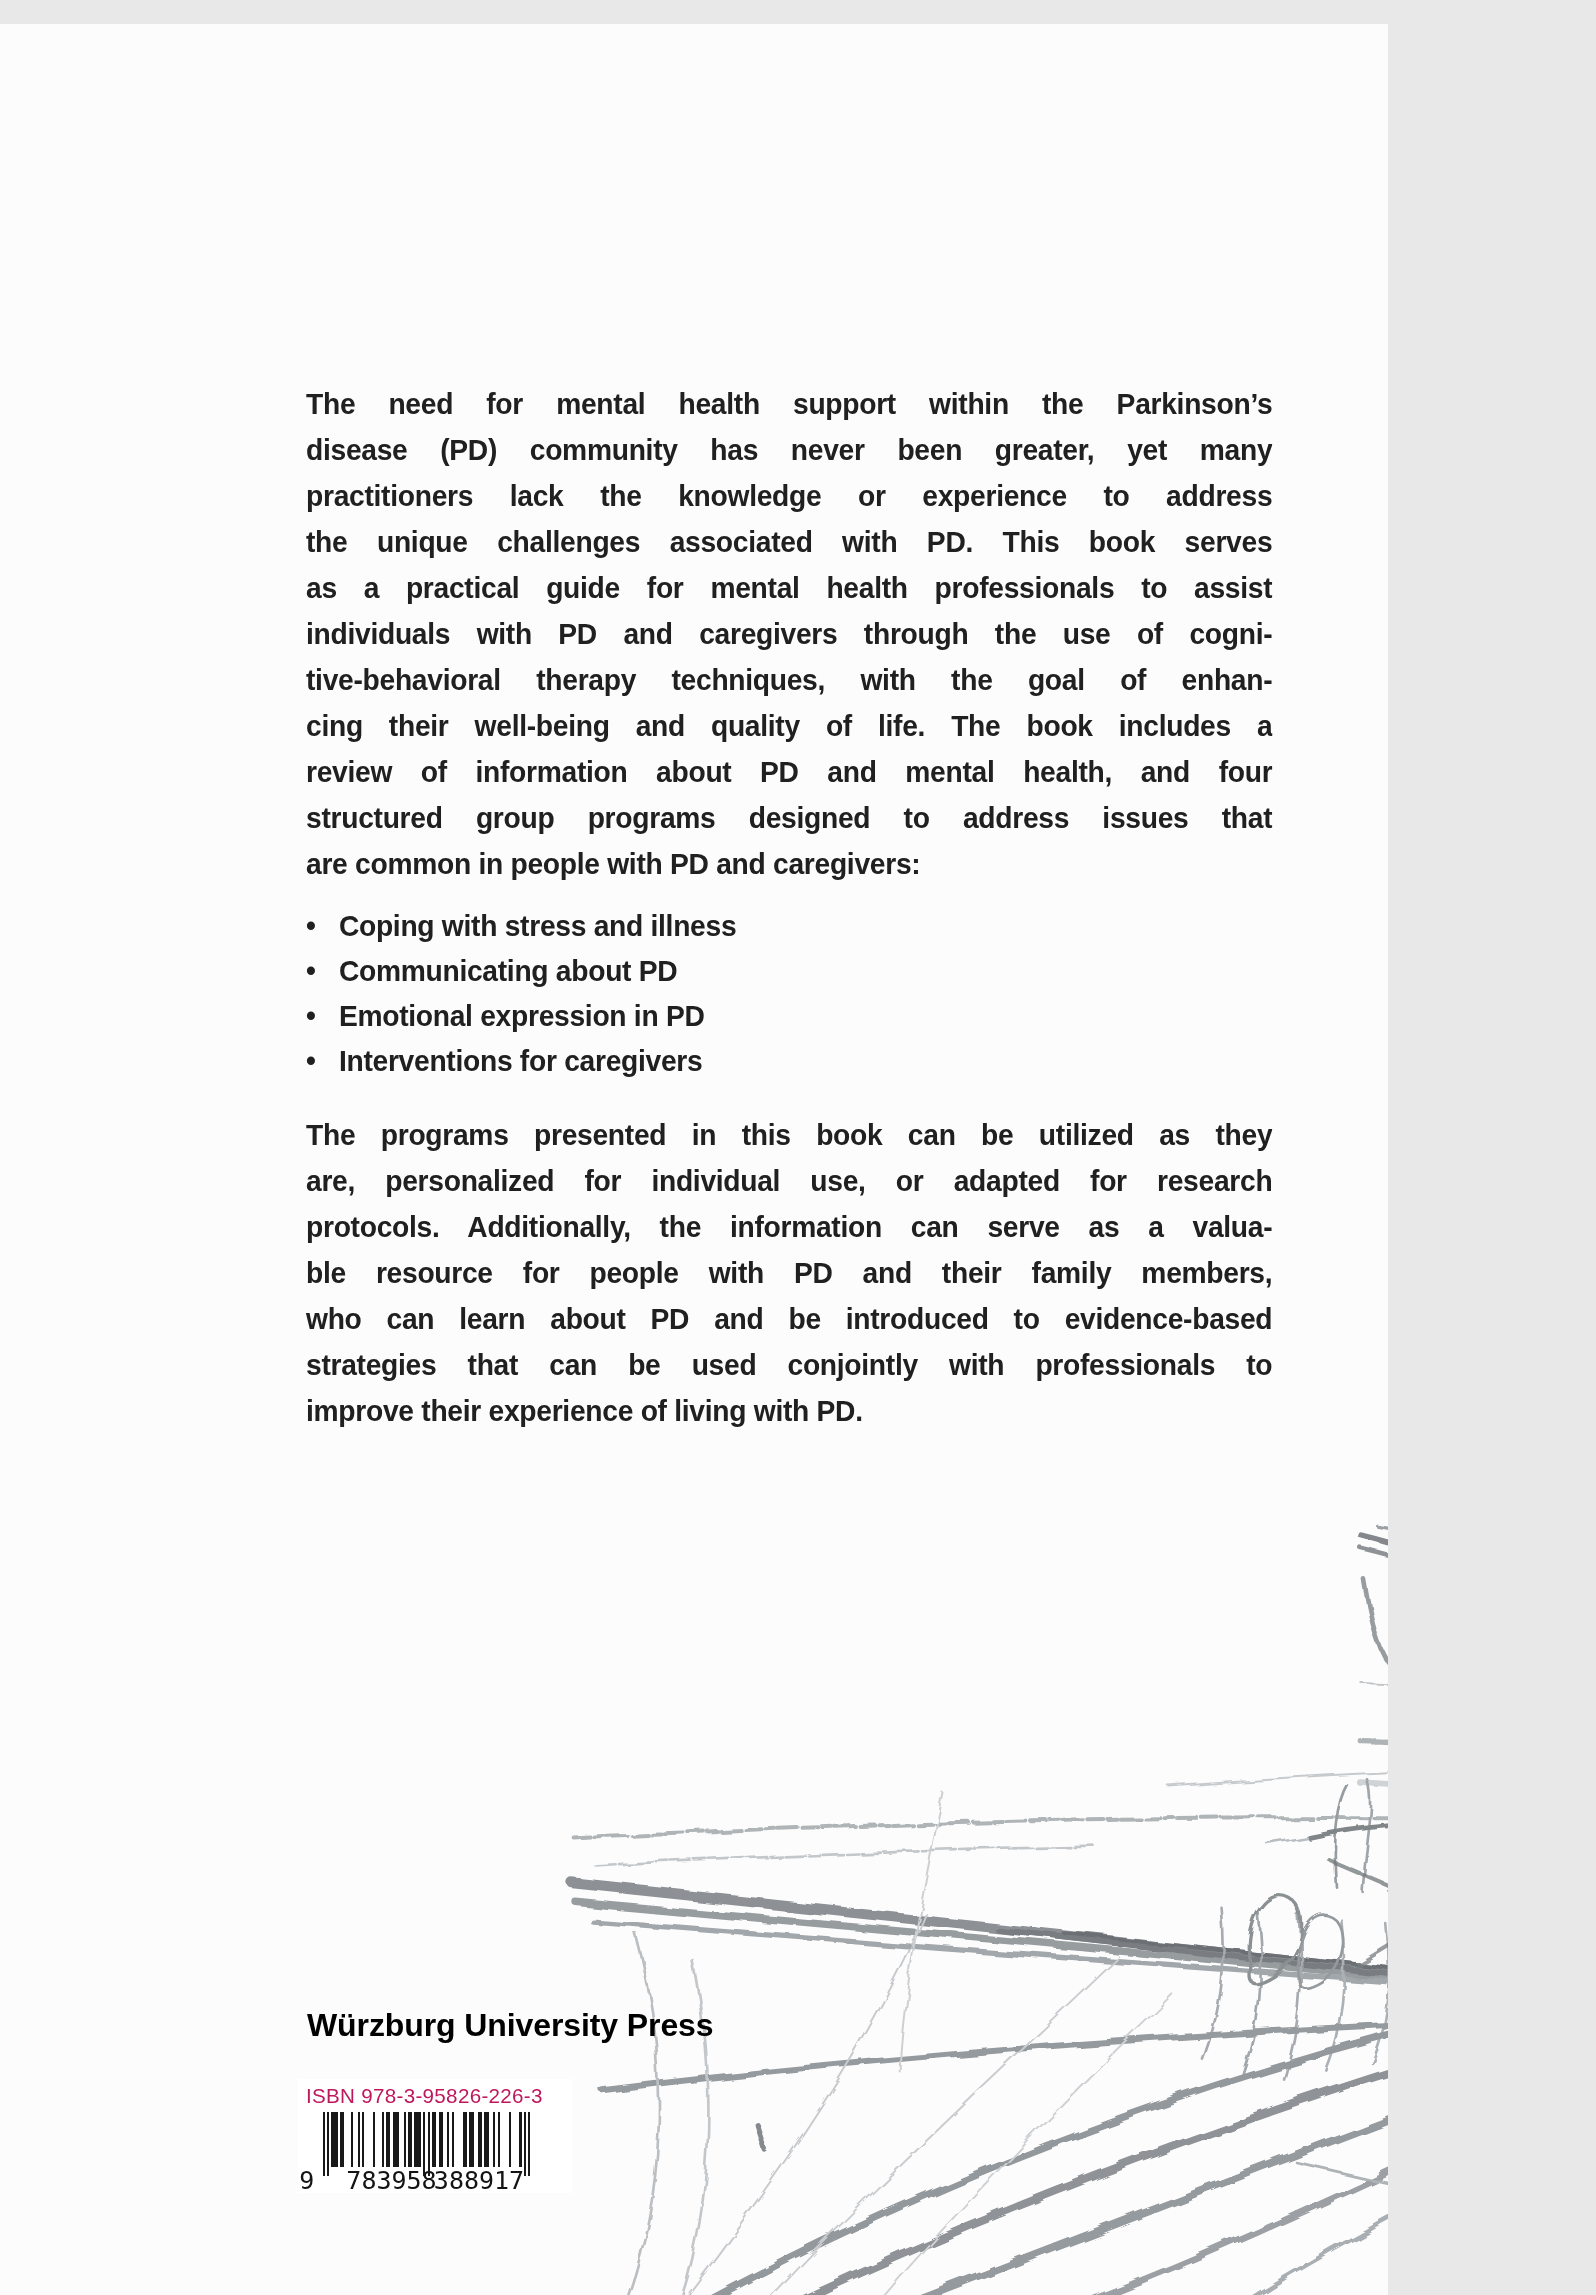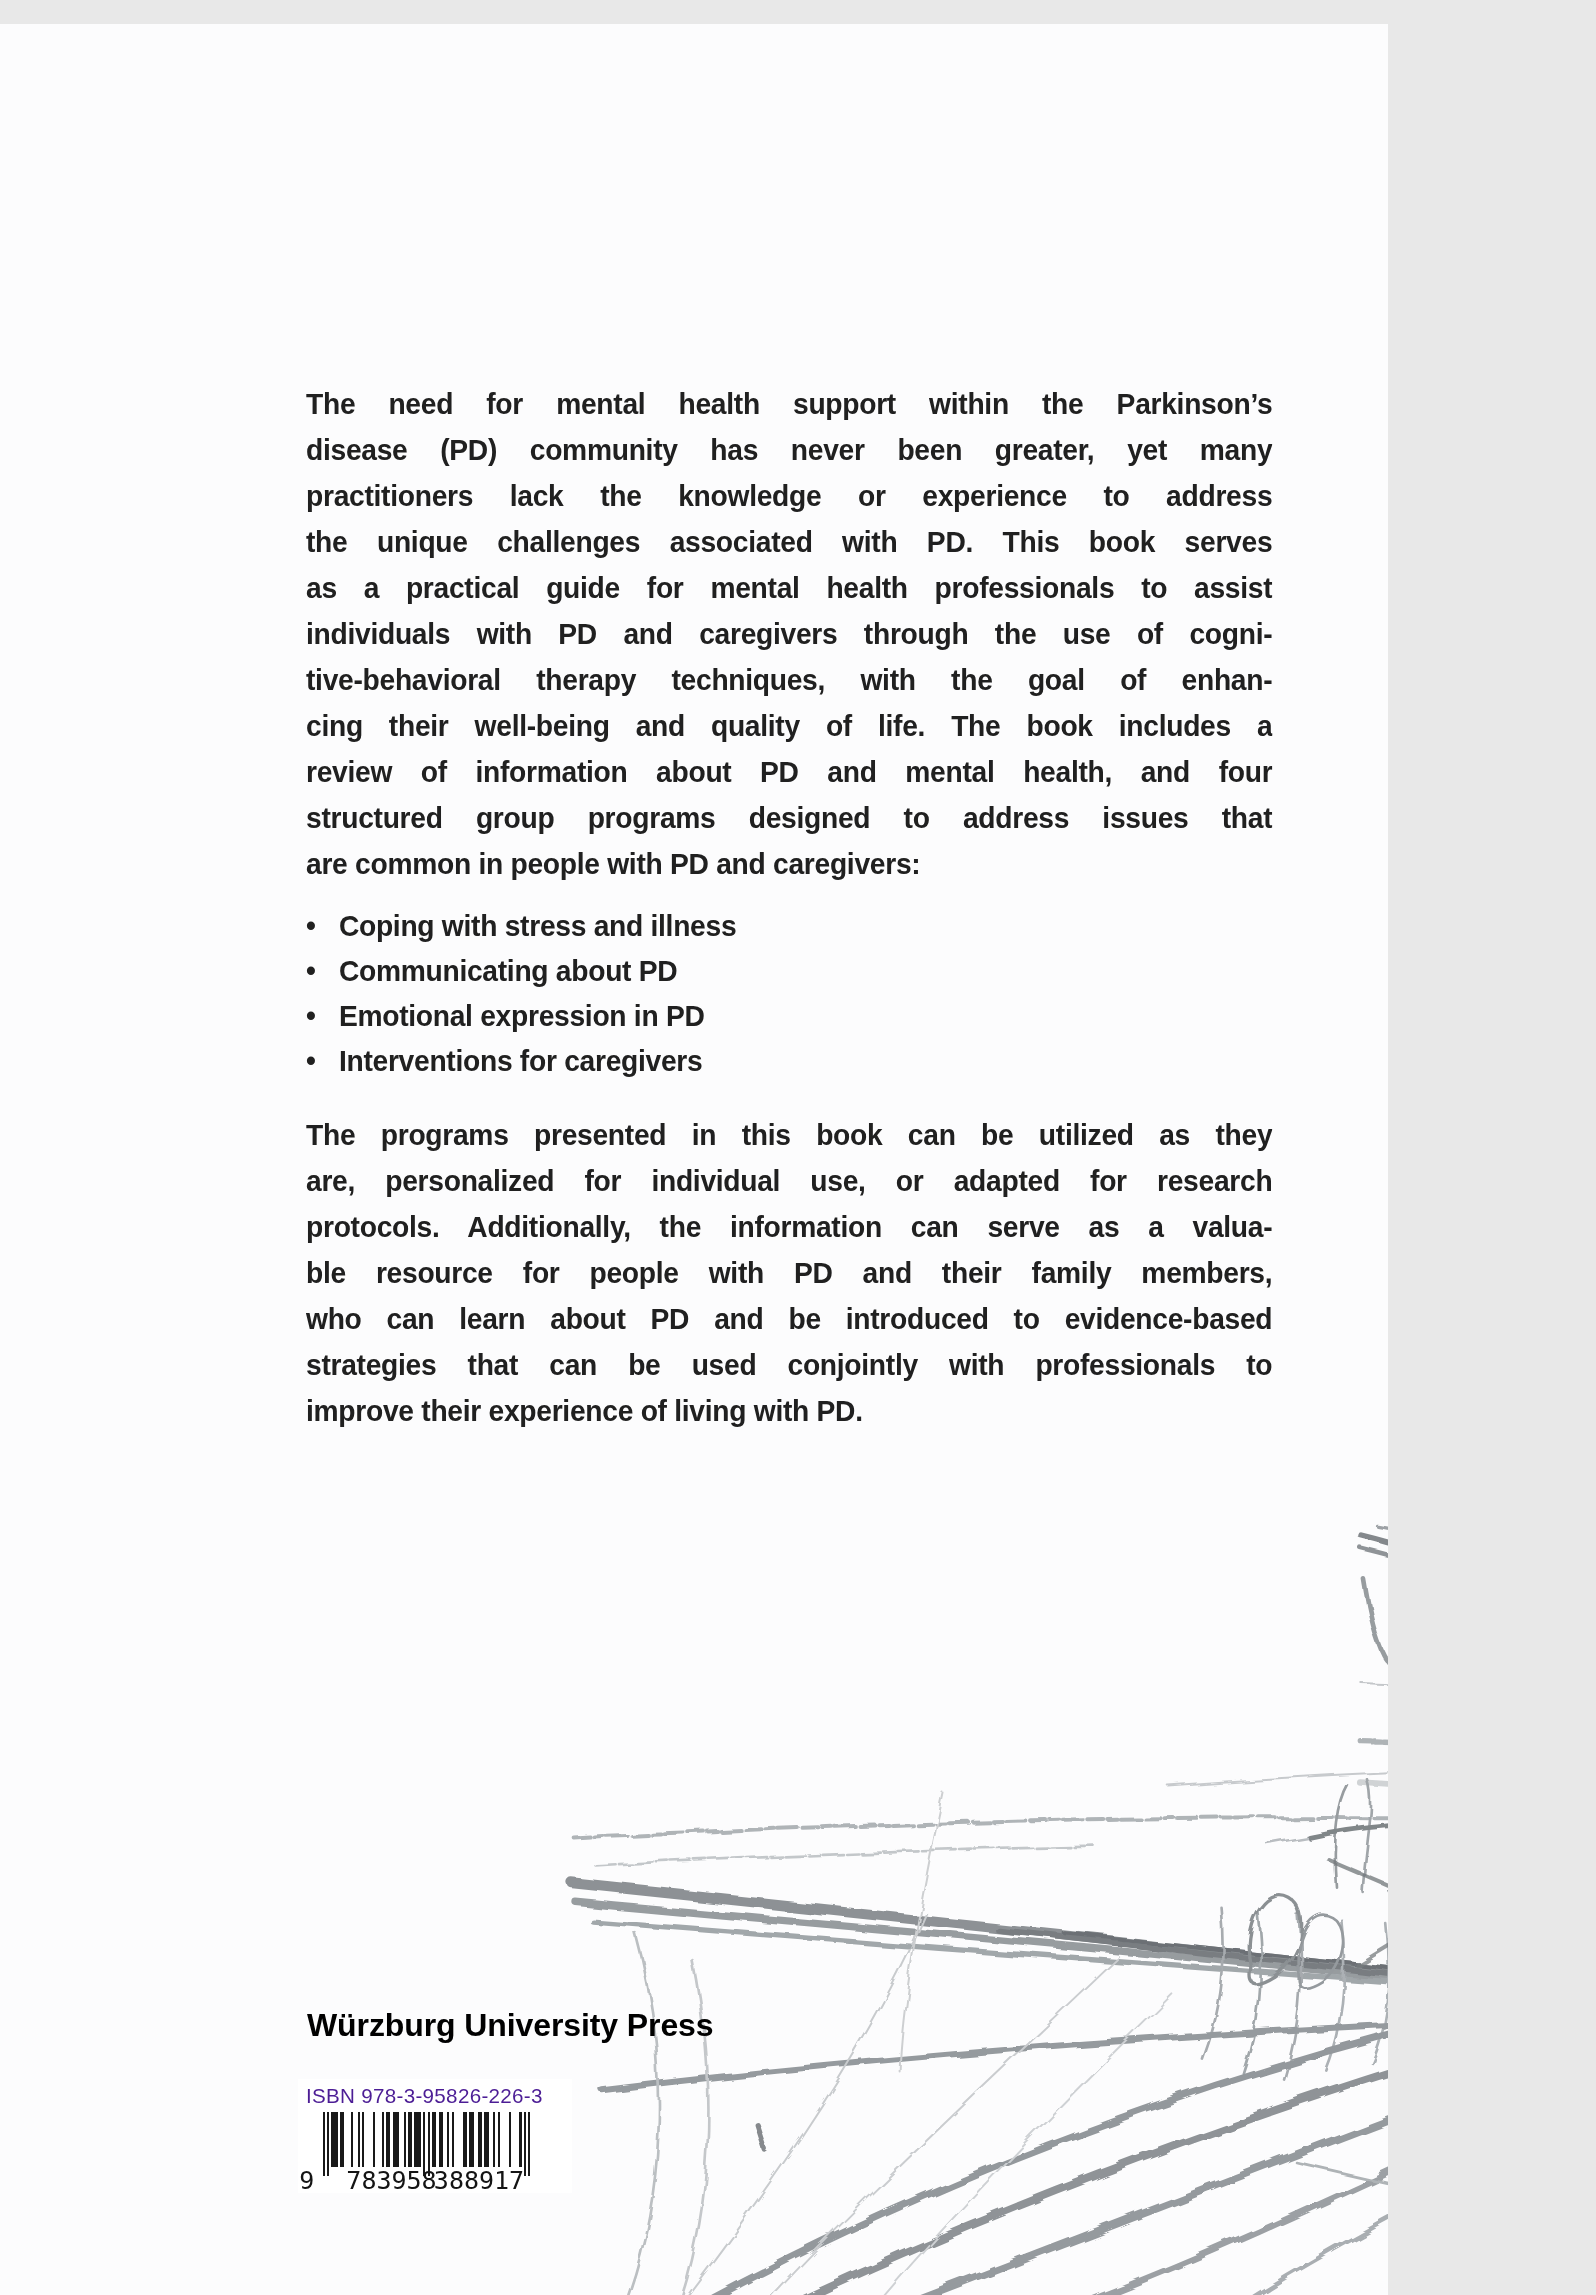--- a/index.html
+++ b/index.html
@@ -35,21 +35,21 @@
     letter-spacing:-0.1px; color:#000000; z-index:3;
   }
 
   
   .isbn-panel{
     position:absolute; left:298px; top:2055px; width:274px; height:114px;
     background:#ffffff; z-index:3;
   }
   .isbn-label{
     position:absolute; left:8px; top:5.3px;
-    font-weight:400; font-size:20.6px; letter-spacing:0.3px; color:#4c1d95;
+    font-weight:400; font-size:20.6px; letter-spacing:0.3px; color:#be185d;
   }
   .barcode{
     position:absolute; left:24.6px; top:33px; width:214px; height:64px;
     display:flex; align-items:flex-start;
   }
   .m{width:2.2px; height:55px; background:transparent;}
   .m.g{height:64px;}
   .m.on{background:#191919;}
   .bc-digit{
     position:absolute; top:89px;

